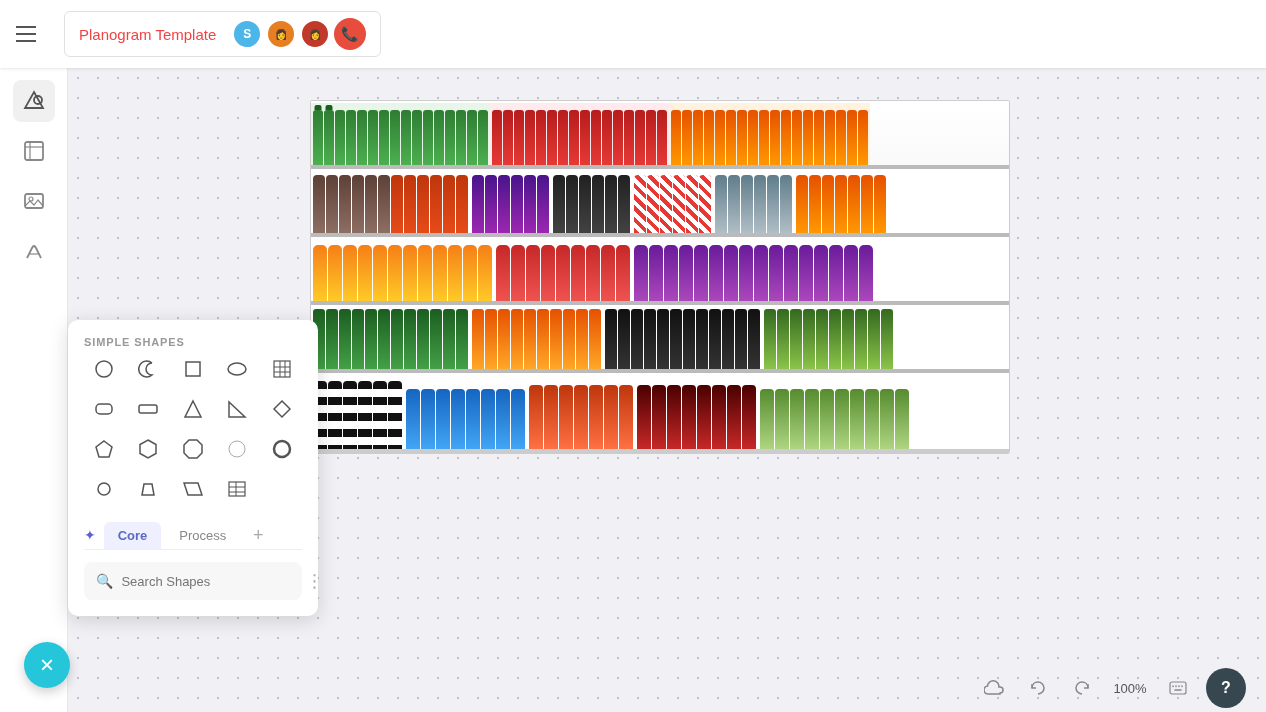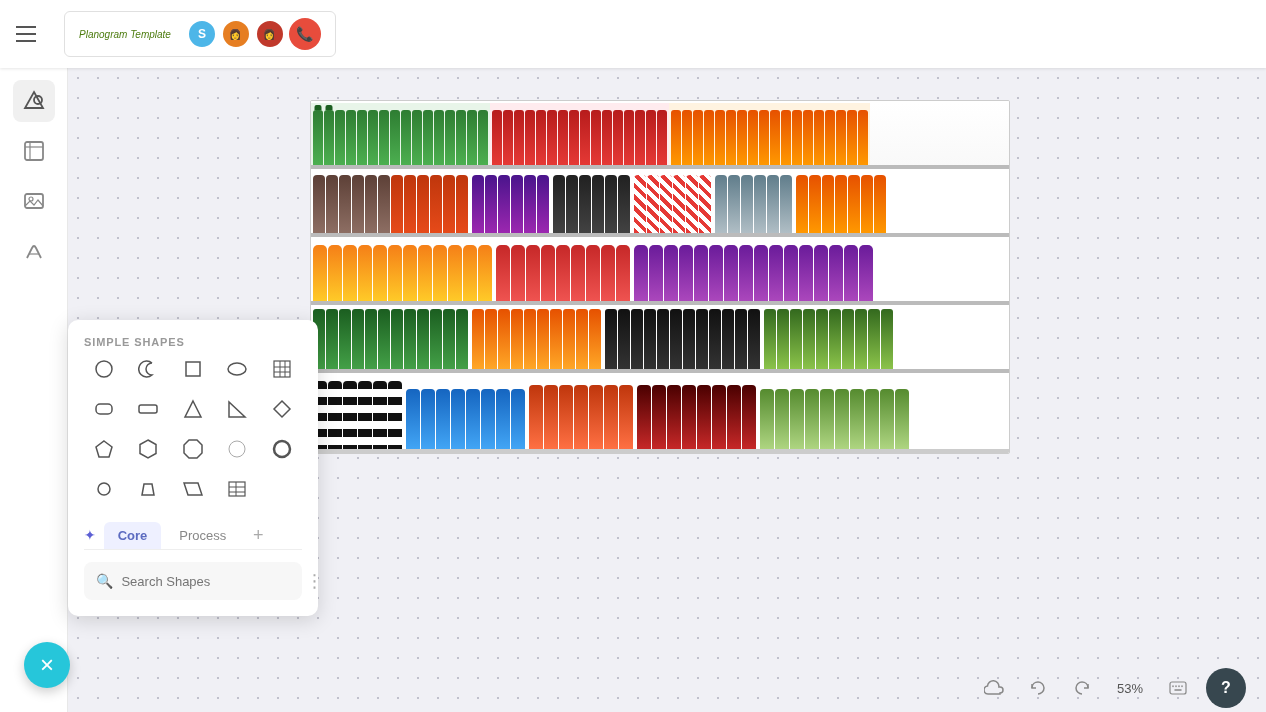--- a/index.html
+++ b/index.html
@@ -39,24 +39,23 @@
       display: block; width: 20px; height: 2px; background: #555;
     }
     .header-title-box {
       display: flex; align-items: center; gap: 8px;
       background: white;
       border: 1px solid #e0e0e0;
       border-radius: 6px;
       padding: 6px 14px;
     }
     .header-title {
-      font-size: 10px;
-      color: #4d7c0f;
+      font-size: 15px;
+      color: #ef4444;
       font-weight: 500;
-      font-style: italic;
     }
     .header-avatars {
       display: flex; align-items: center; margin-left: 8px; gap: 4px;
     }
     .avatar {
       width: 30px; height: 30px; border-radius: 50%;
       display: flex; align-items: center; justify-content: center;
       font-size: 12px; font-weight: bold; color: white;
       border: 2px solid white;
     }
@@ -715,21 +714,21 @@
         <path d="M2 8 C2 4 5 2 8 2 C11 2 14 4.5 14 8 C14 11.5 11 14 8 14" stroke="#888" stroke-width="1.5" fill="none"></path>
         <polyline points="2,4 2,8 6,8" stroke="#888" stroke-width="1.5" fill="none"></polyline>
       </svg>
   </div>
   <div class="redo-btn">
     <svg width="16" height="16" viewBox="0 0 16 16" fill="none">
         <path d="M14 8 C14 4 11 2 8 2 C5 2 2 4.5 2 8 C2 11.5 5 14 8 14" stroke="#888" stroke-width="1.5" fill="none"></path>
         <polyline points="14,4 14,8 10,8" stroke="#888" stroke-width="1.5" fill="none"></polyline>
       </svg>
   </div>
-  <span class="zoom-label">53%</span>
+  <span class="zoom-label">100%</span>
   <div class="keyboard-btn">
     <svg width="18" height="14" viewBox="0 0 18 14" fill="none">
         <rect x="1" y="1" width="16" height="12" rx="2" stroke="#888" stroke-width="1.2"></rect>
         <line x1="4" y1="5" x2="4" y2="5.5" stroke="#888" stroke-width="1.5" stroke-linecap="round"></line>
         <line x1="7" y1="5" x2="7" y2="5.5" stroke="#888" stroke-width="1.5" stroke-linecap="round"></line>
         <line x1="10" y1="5" x2="10" y2="5.5" stroke="#888" stroke-width="1.5" stroke-linecap="round"></line>
         <line x1="13" y1="5" x2="13" y2="5.5" stroke="#888" stroke-width="1.5" stroke-linecap="round"></line>
         <line x1="6" y1="9" x2="12" y2="9" stroke="#888" stroke-width="1.5" stroke-linecap="round"></line>
       </svg>
   </div>

